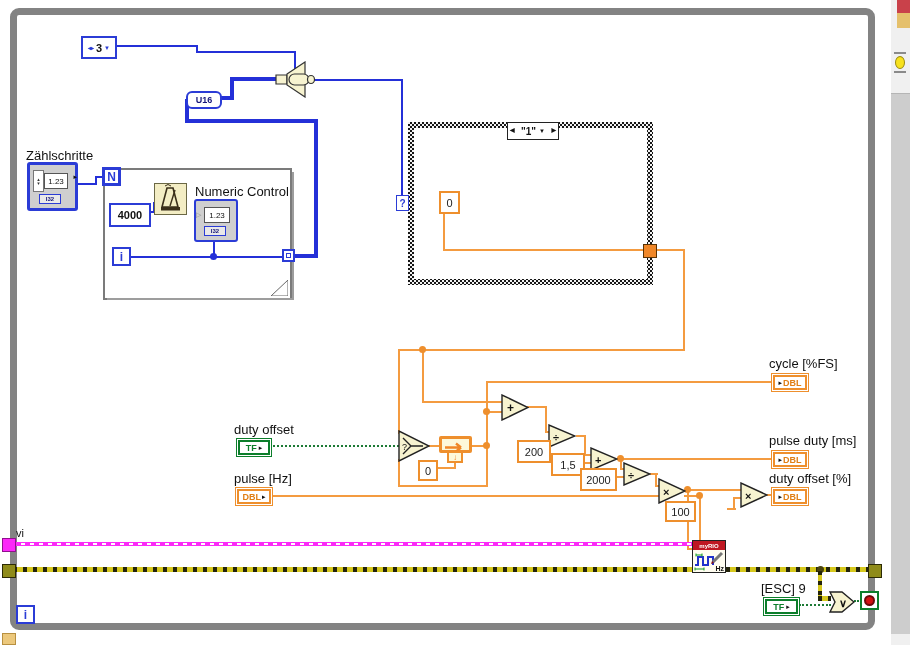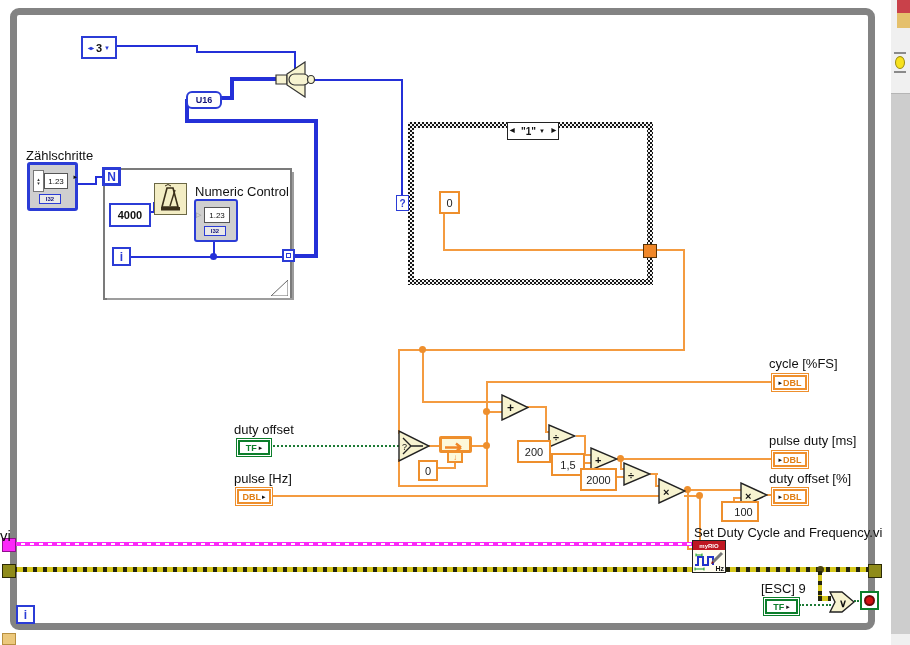--- a/index.html
+++ b/index.html
@@ -279,21 +279,21 @@
 
   <div class="oconst" style="left:508px;top:440px;width:30px;height:19px;margin-left:9px;">
     <span>200</span>
   </div>
   <div class="oconst" style="left:551px;top:453px;width:30px;height:19px;">
     <span>1,5</span>
   </div>
   <div class="oconst" style="left:580px;top:468px;width:33px;height:19px;">
     <span>2000</span>
   </div>
-  <div class="oconst" style="left:721px;top:501px;width:27px;height:17px;padding-left:7px;">
+  <div class="oconst" style="left:665px;top:501px;width:27px;height:17px;">
     <span>100</span>
   </div>
 
   <div class="lbl" style="left:234px;top:422px;">duty offset</div>
   <div class="tfbox" style="left:236px;top:438px;width:34px;height:17px;">
     <span>TF</span>
     <span class="ioarr">▸</span>
   </div>
 
   <div class="lbl" style="left:234px;top:471px;">pulse [Hz]</div>
@@ -313,21 +313,20 @@
     <span class="ioarr">▸</span>
     <span>DBL</span>
   </div>
 
   <div class="lbl" style="left:769px;top:471px;">duty offset [%]</div>
   <div class="dblbox" style="left:771px;top:487px;width:36px;height:17px;">
     <span class="ioarr">▸</span>
     <span>DBL</span>
   </div>
 
-  <div class="lbl" style="left:694px;top:525px;">Set Duty Cycle and Frequency.vi</div>
   <div class="abs" style="left:692px;top:540px;width:34px;height:33px;border:1px solid #222;background:#fffdf0;box-sizing:border-box;">
     <div style="height:9px;background:#bf1722;display:flex;align-items:center;justify-content:center;">
       <span style="font-size:6px;font-weight:bold;color:#fff;">myRIO</span>
     </div>
     <svg width="32" height="22">
       <path d="M2,15 h3 v-8 h5 v8 h5 v-8 h5 v8" fill="none" stroke="#2233cc" stroke-width="2"></path>
       <path d="M3,5 h6 M3,3.5 v3 M9,3.5 v3" stroke="#119922" stroke-width="1"></path>
       <path d="M2,19 h9 M2,17.5 v3 M11,17.5 v3" stroke="#119922" stroke-width="1"></path>
       <line x1="20" y1="12" x2="29" y2="3" stroke="#777" stroke-width="3"></line>
       <polygon points="18,14 21,13 19,11" fill="#8a1010"></polygon>
@@ -345,21 +344,21 @@
     <text x="10" y="16" font-size="11" font-weight="bold" fill="#111">∨</text>
   </svg>
   <div class="abs" style="left:860px;top:591px;width:19px;height:19px;border:2px solid #0c7e2b;background:#fff;box-sizing:border-box;display:flex;align-items:center;justify-content:center;">
     <div style="width:11px;height:11px;border-radius:50%;background:#d11212;border:2px solid #6d0a0a;box-sizing:border-box;"></div>
   </div>
 
   <div class="term" style="left:16px;top:605px;width:19px;height:19px;border:2px solid #2b3cd6;color:#2b3cd6;font-size:12px;box-sizing:border-box;">
     <span>i</span>
   </div>
 
-  <div class="abs" style="left:0px;top:527px;font-size:15px;color:#111;">vi</div>
+  <div class="abs" style="left:16px;top:527px;font-size:11px;color:#111;">vi</div>
   <div class="abs" style="left:2px;top:633px;width:14px;height:12px;background:#ecc87c;border:1px solid #b89040;box-sizing:border-box;"></div>
 
   <div class="abs" style="left:886px;top:0;width:5px;height:645px;background:#ffffff;"></div>
   <div class="scroll" style="left:891px;top:0;width:19px;height:645px;"></div>
   <div class="abs" style="left:891px;top:93px;width:19px;height:540px;background:#cdcdcd;border-top:1px solid #b5b5b5;"></div>
   <div class="abs" style="left:897px;top:0px;width:13px;height:13px;background:#c9414a;"></div>
   <div class="abs" style="left:897px;top:13px;width:13px;height:15px;background:#e5c06c;"></div>
   <div class="abs" style="left:894px;top:52px;width:12px;height:2px;background:#8a8a8a;"></div>
   <div class="abs" style="left:895px;top:56px;width:10px;height:13px;border-radius:50%;background:#f7e11c;border:1px solid #9a8a10;box-sizing:border-box;"></div>
   <div class="abs" style="left:894px;top:71px;width:12px;height:2px;background:#8a8a8a;"></div>

